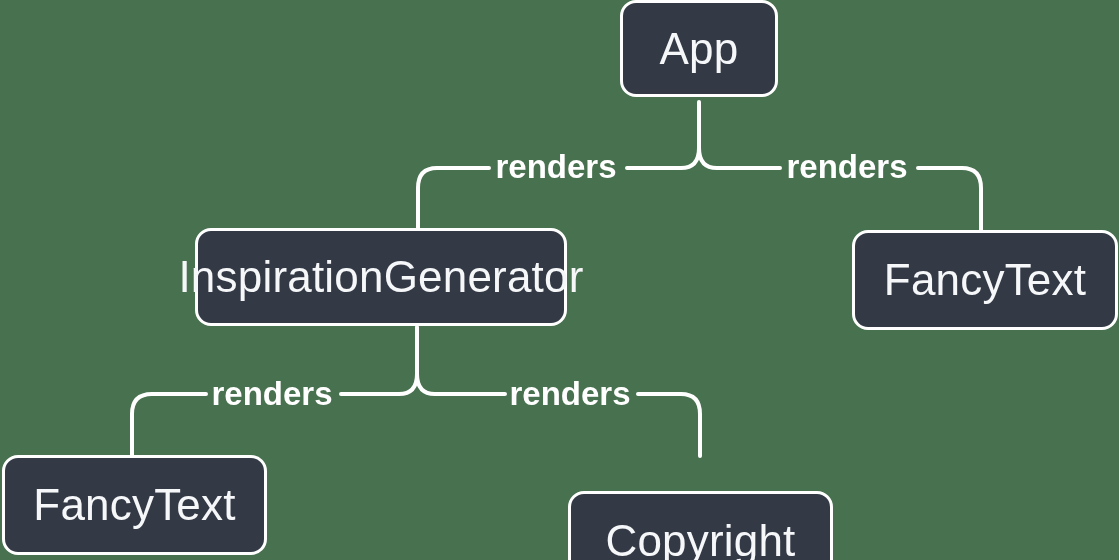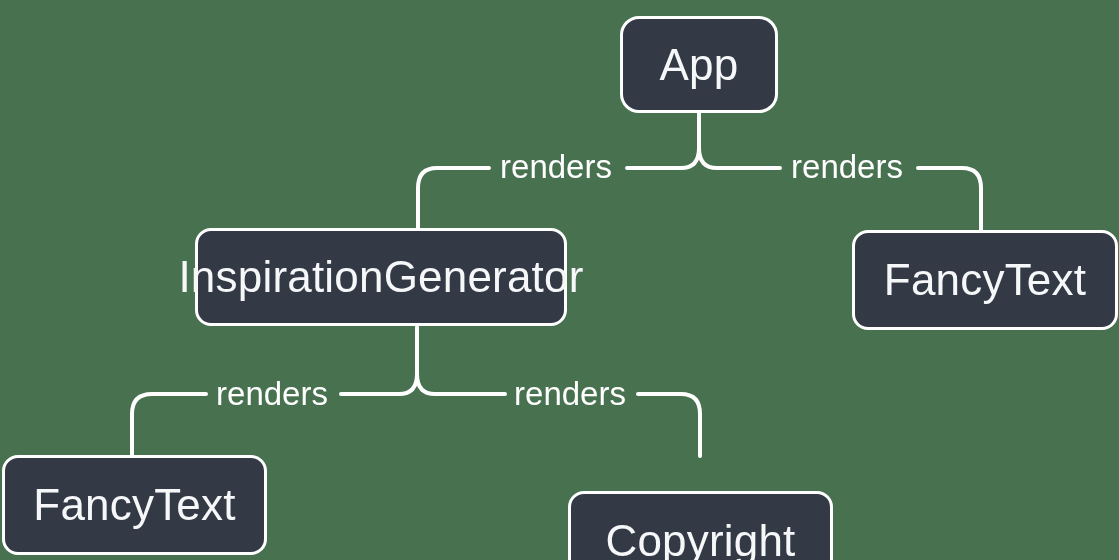--- a/index.html
+++ b/index.html
@@ -36,34 +36,34 @@
     border-radius: 16px;
     display: flex;
     align-items: center;
     justify-content: center;
     color: #F6F7F9;
     font-size: 44px;
     font-weight: 500;
     white-space: nowrap;
     letter-spacing: 0.2px;
   }
-  .node-app            { left: 620px; top: 16px;   width: 158px; height: 97px; border-radius: 19px; }
+  .node-app            { left: 620px; top: 0;   width: 158px; height: 97px; }
   .node-inspiration    { left: 195px; top: 228px; width: 372px; height: 98px; }
   .node-fancytext-top  { left: 852px; top: 230px; width: 266px; height: 100px; }
   .node-fancytext-bot  { left: 2px;   top: 455px; width: 265px; height: 100px; }
   .node-copyright      { left: 568px; top: 455px; width: 265px; height: 99px; margin-top: 36px; }
   .edge-label {
     position: absolute;
     width: 124px;
     height: 40px;
     line-height: 40px;
     text-align: center;
     color: #FFFFFF;
     font-size: 33px;
-    font-weight: 400;
+    font-weight: 700;
     white-space: nowrap;
   }
   .edge-label-1 { left: 494px; top: 147px; }
   .edge-label-2 { left: 785px; top: 147px; }
   .edge-label-3 { left: 210px; top: 374px; }
   .edge-label-4 { left: 508px; top: 374px; }
 </style>
 </head>
 <body>
 

